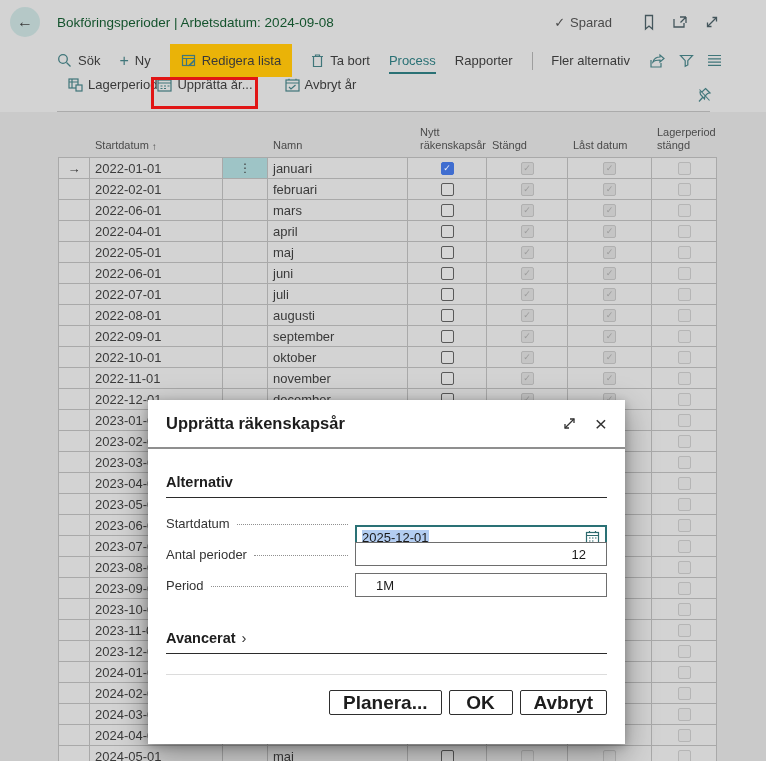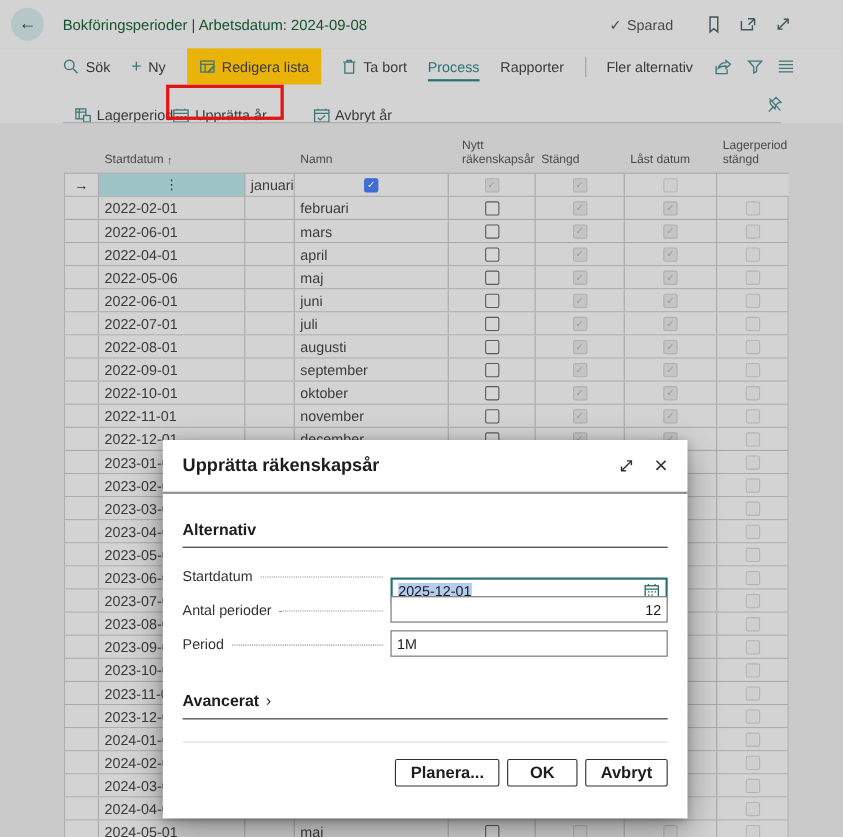--- a/index.html
+++ b/index.html
@@ -22,21 +22,21 @@
            gap:19px;font-size:13px;color:#393939;}
   .titem{display:flex;align-items:center;gap:6px;white-space:nowrap;cursor:pointer;}
   .chip{background:#eab308;height:33px;padding:0 11px;display:flex;align-items:center;gap:6px;}
   .plus{font-size:16px;color:#40767a;line-height:1;font-weight:400;}
   .tab{color:var(--accent);border-bottom:2px solid var(--accent);padding:6px 0 4px;}
   .sep{width:1px;height:18px;background:#9e9e9e;}
   .tb-icons{margin-left:auto;display:flex;gap:13px;align-items:center;}
 
   
   .actionbar{position:absolute;top:77px;left:0;right:0;height:35px;background:#d3d3d3;
-             display:flex;align-items:flex-end;padding-left:68px;font-size:13px;color:#393939;
+             display:flex;align-items:flex-start;padding-left:68px;font-size:13px;color:#393939;
              box-sizing:border-box;}
   .actionbar::after{content:"";position:absolute;left:57px;right:56px;bottom:0;height:1px;background:#ababab;}
   .aitem{display:flex;align-items:center;gap:5px;white-space:nowrap;cursor:pointer;}
   .ml27{} .ml32{margin-left:32px;}
   .pin{position:absolute;right:54px;top:10px;}
   .redbox{position:absolute;left:151px;top:77px;width:107px;height:32px;
           border:3px solid var(--annotation);box-sizing:border-box;z-index:6;pointer-events:none;}
 
   
   .ghead{position:absolute;left:58px;top:117px;width:659px;height:40px;display:grid;
@@ -72,32 +72,32 @@
   .dicons{display:flex;gap:18px;align-items:center;color:#333;}
   .dclose{font-size:21px;line-height:1;color:#333;cursor:pointer;}
   .ddiv{margin:0 -18px;border-top:2px solid #8f8f8f;}
   .dsection{margin-top:25px;font-size:14.5px;font-weight:bold;color:#1d1d1d;
             padding-bottom:7px;border-bottom:1.5px solid #2b2b2b;}
   .dfields{margin-top:13px;}
   .field{display:flex;align-items:center;height:24px;margin-bottom:7px;}
   .flabel{font-size:13px;color:#333;white-space:nowrap;}
   .leader{flex:1;margin:0 7px;border-bottom:1px dotted #909090;height:0;transform:translateY(1px);}
   .finput{width:252px;height:24px;box-sizing:border-box;border:1px solid #6e6e6e;background:#fff;
-          display:flex;align-items:center;padding:0 5px;font-size:13px;color:#1a1a1a;flex:none;cursor:text;}
+          display:flex;align-items:center;padding:0 20px;font-size:13px;color:#1a1a1a;flex:none;cursor:text;}
   .finput.focused{border:2px solid var(--accent);padding:0 5px;margin-top:28px;}
   .finput.right{justify-content:flex-end;}
   .fval.sel{background:var(--selection);}
   .cal{margin-left:auto;display:flex;cursor:pointer;}
   .dadv{margin-top:32px;font-size:14.5px;font-weight:bold;color:#1d1d1d;padding-bottom:7px;
         border-bottom:1.5px solid #2b2b2b;display:flex;align-items:center;gap:6px;cursor:pointer;}
   .chev{font-weight:normal;font-size:15px;color:#333;}
   .dlight{margin-top:20px;border-top:1px solid #dcdcdc;}
   .dbtns{margin-top:15px;display:flex;justify-content:flex-end;gap:7px;}
   .btn{height:25px;min-width:64px;padding:0 13px;background:#fff;border:1.6px solid #2e2e2e;
-       border-radius:2px;font-size:15px;font-weight:600;color:#1d1d1d;display:flex;align-items:center;
+       border-radius:2px;font-size:19px;font-weight:600;color:#1d1d1d;display:flex;align-items:center;
        justify-content:center;box-sizing:border-box;font-family:inherit;cursor:pointer;}
 </style>
 </head>
 <body>
 
 <div class="topbar">
   <div class="back">
     <span>←</span>
   </div>
   <div class="title">Bokföringsperioder | Arbetsdatum: 2024-09-08</div>
@@ -242,20 +242,21 @@
   <div class="hc">Stängd</div>
   <div class="hc">Låst datum</div>
   <div class="hc">Lagerperiod stängd</div>
 </div>
 
 <div class="gbody" id="rows">
   <div class="row">
     <div class="cell c-ind">
         <span class="row-arrow">→</span>
       </div>
+    <div class="cell c-date">2022-01-01</div>
     <div class="cell c-dots sel">
         <span>⋮</span>
       </div>
     <div class="cell c-name">januari</div>
     <div class="cell c-chk">
         <span class="cb nytt en-on">✓</span>
       </div>
     <div class="cell c-chk">
         <span class="cb stangd dis-on">✓</span>
       </div>
@@ -333,21 +334,21 @@
       </div>
     <div class="cell c-chk">
         <span class="cb lager dis-off"></span>
       </div>
   </div>
 
   <div class="row">
     <div class="cell c-ind">
         <span class="row-arrow"></span>
       </div>
-    <div class="cell c-date">2022-05-06</div>
+    <div class="cell c-date">2022-05-01</div>
     <div class="cell c-dots">
         <span></span>
       </div>
     <div class="cell c-name">maj</div>
     <div class="cell c-chk">
         <span class="cb nytt en-off"></span>
       </div>
     <div class="cell c-chk">
         <span class="cb stangd dis-on">✓</span>
       </div>

